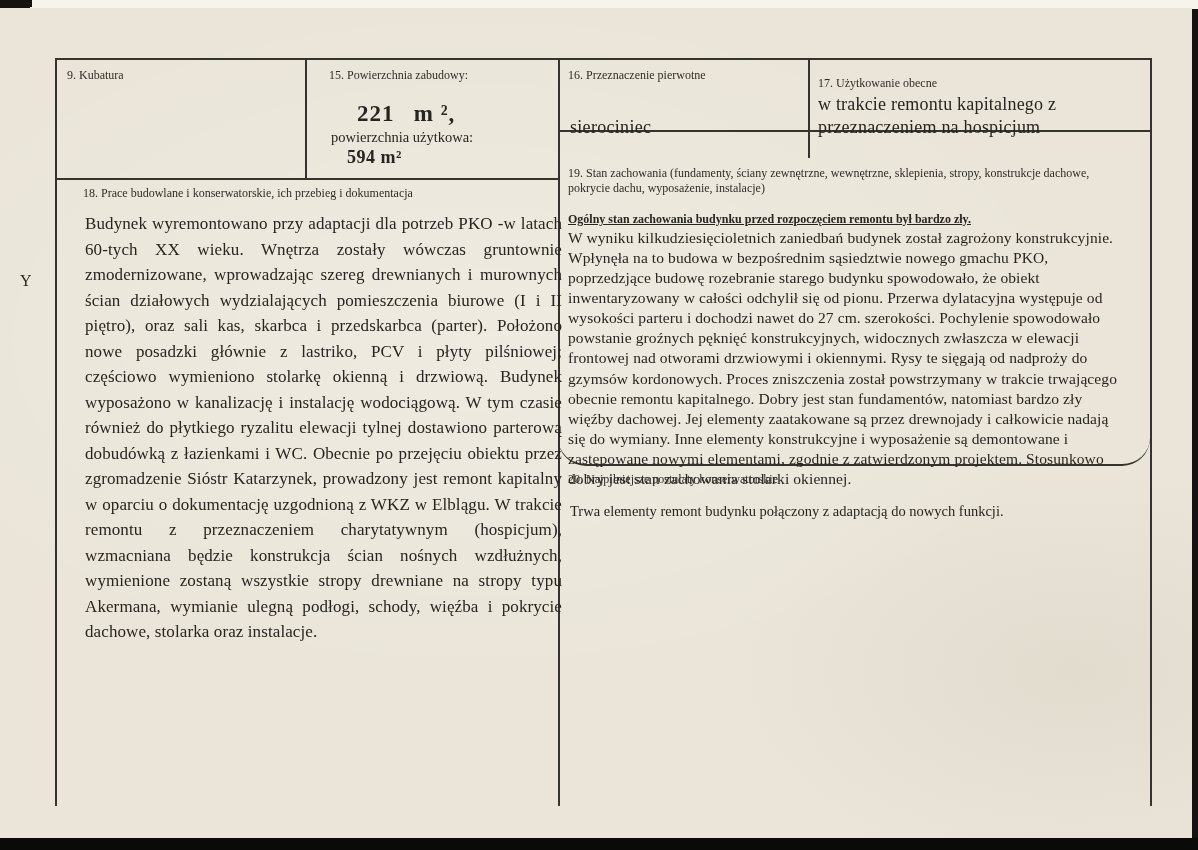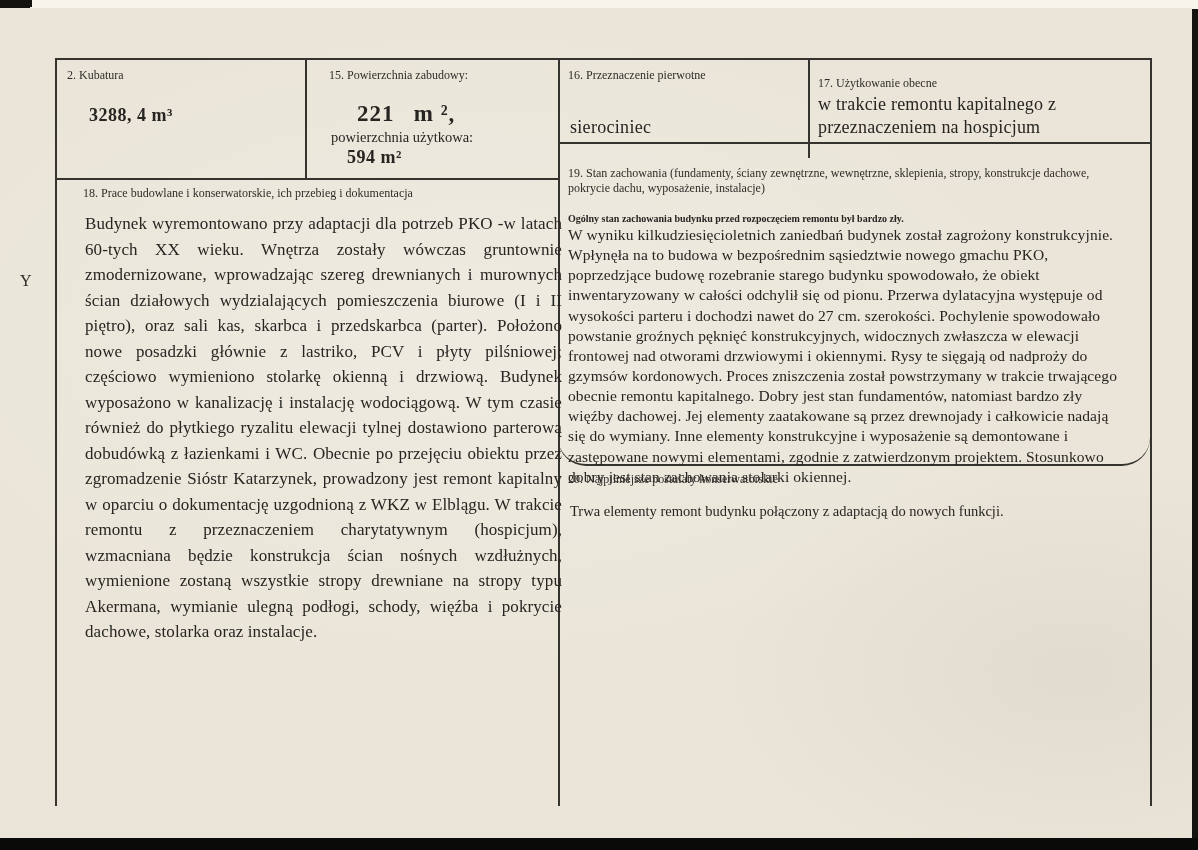--- a/index.html
+++ b/index.html
@@ -45,21 +45,21 @@
   }
   .cell-f15{
     position:absolute;left:250px;top:0;width:251px;height:118px;
     box-sizing:border-box;padding:8px 10px;margin-left:12px;
   }
   .cell-f18{
     position:absolute;left:16px;top:120px;width:100%;height:626px;
     box-sizing:border-box;padding:6px 10px;
   }
   .row-top-right{
-    position:absolute;left:0;top:0;width:100%;height:84px;
+    position:absolute;left:0;top:0;width:100%;height:72px;
     border-bottom:2px solid #35332d;box-sizing:border-box;
   }
   .cell-f16{
     position:absolute;left:0;top:0;width:252px;height:98px;
     border-right:2px solid #35332d;box-sizing:border-box;padding:8px 10px;
   }
   .cell-f17{
     position:absolute;left:252px;top:8px;width:340px;height:98px;
     box-sizing:border-box;padding:8px 10px 0 8px;
   }
@@ -90,21 +90,21 @@
     font-size:18px;margin:34px 0 0 2px;letter-spacing:0.3px;
   }
   .f17-value{
     font-size:18px;margin:2px 0 0 0;line-height:1.3;letter-spacing:0.2px;
   }
   .f18-body{
     font-size:17px;line-height:1.5;text-align:justify;
     margin:10px 2px 0 2px;letter-spacing:0.1px;
   }
   .f19-bold{
-    font-size:10px;font-weight:bold;margin:16px 0 0 0;line-height:1.3;
+    font-size:12px;font-weight:bold;margin:16px 0 0 0;line-height:1.3;text-decoration:underline;
   }
   .f19-body{
     font-size:15.5px;margin:0;line-height:1.3;letter-spacing:0.1px;
   }
   .f20-body{
     font-size:14.5px;margin:16px 0 0 2px;
   }
   .scan-bottom{
     position:absolute;left:0;top:838px;width:1198px;height:12px;
     background:#0a0a08;
@@ -121,22 +121,21 @@
 <div class="paper">
 
   <div class="margin-letter">Y</div>
 
   <div class="formtable">
 
     <div class="col-left">
 
       <div class="row-top-left">
         <div class="cell-f14">
-          <div class="field-label">2. Kubatura</div>
-          <div class="f14-value">3288, 4 m³</div>
+          <div class="field-label">9. Kubatura</div>
         </div>
         <div class="cell-f15">
           <div class="field-label">15. Powierzchnia zabudowy:</div>
           <div class="f15-value1">221  m ²,</div>
           <div class="f15-sublabel">powierzchnia użytkowa:</div>
           <div class="f15-value2">594 m²</div>
         </div>
       </div>
 
       <div class="cell-f18">

